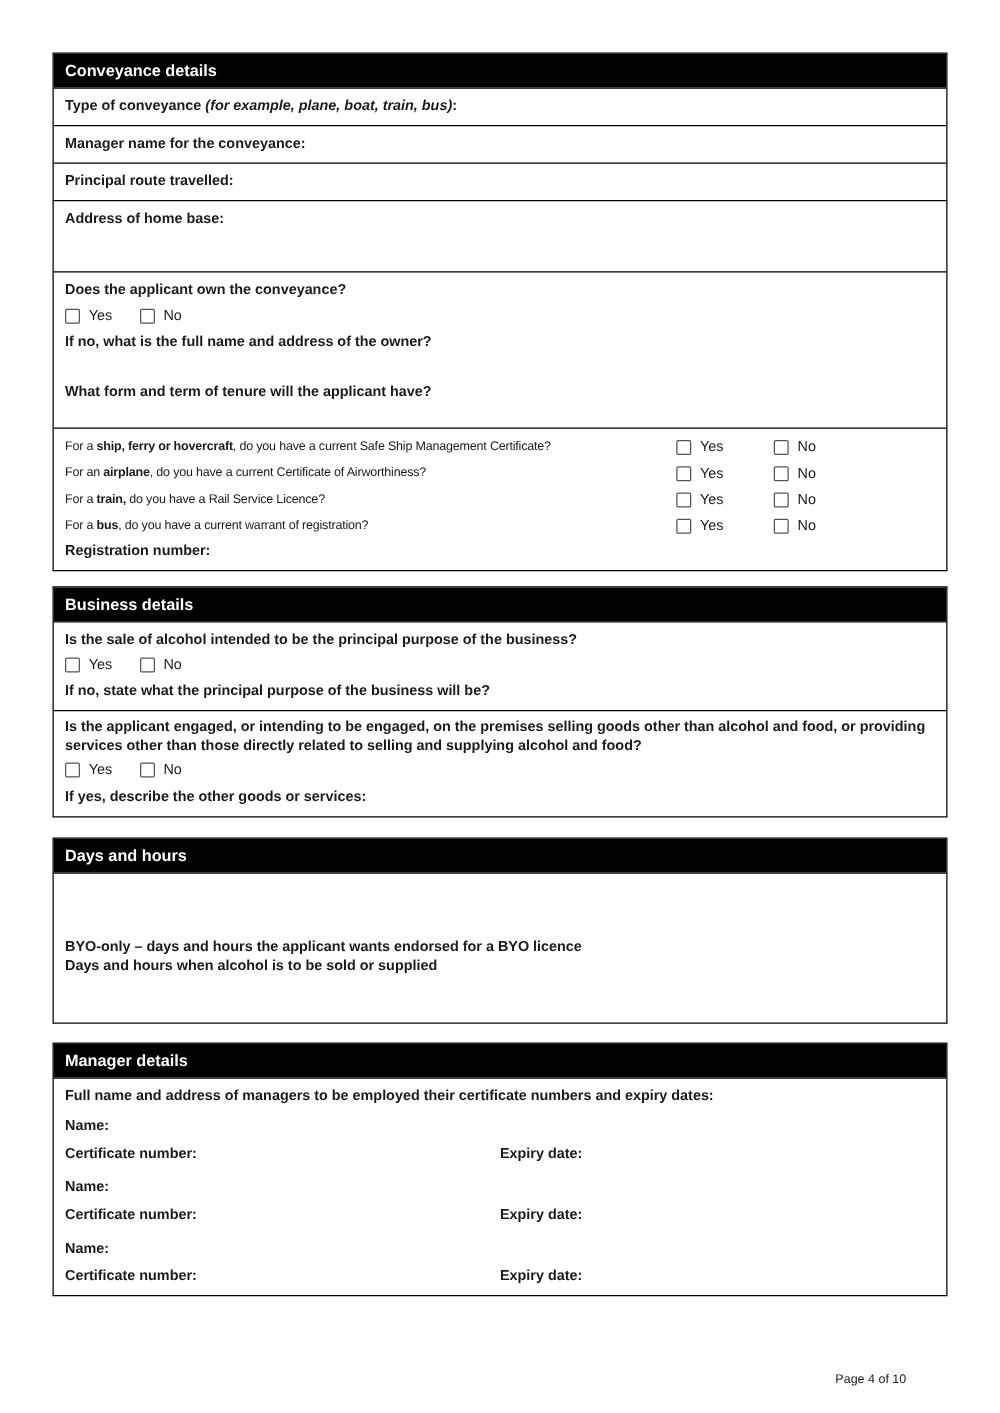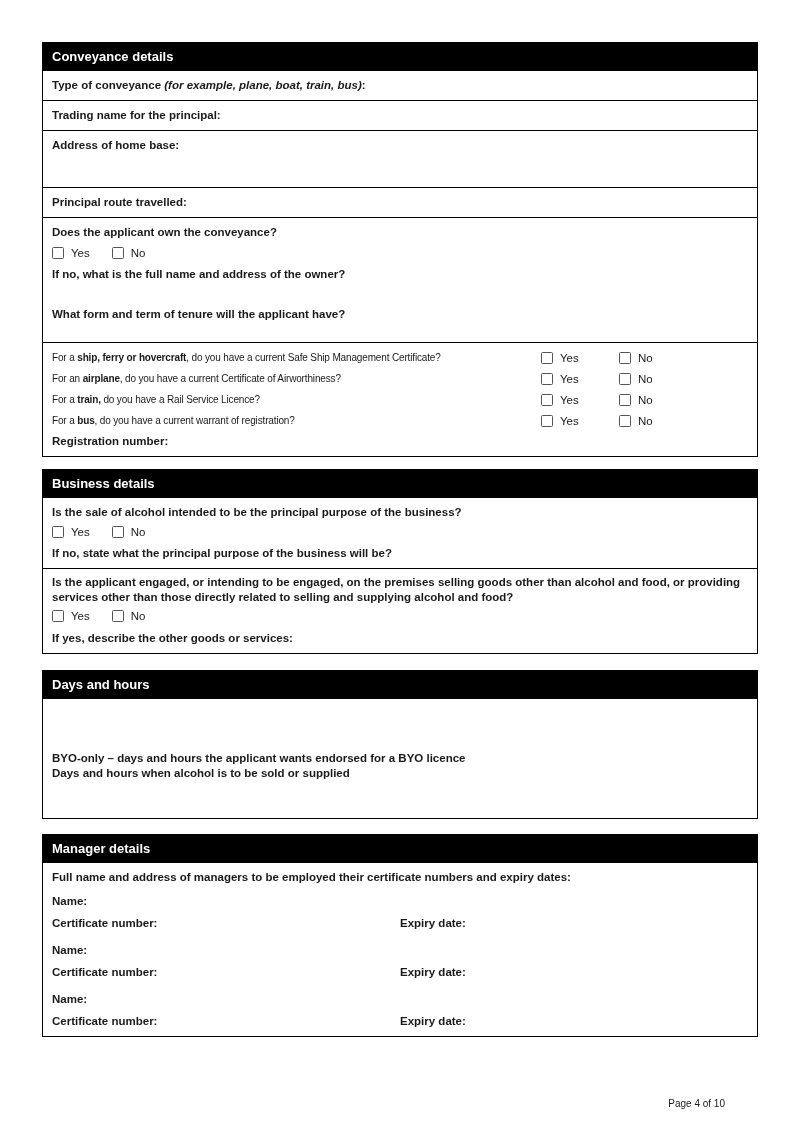--- a/index.html
+++ b/index.html
@@ -99,29 +99,29 @@
   <div class="content">
 
     <section class="box" id="sec-conveyance">
       <div class="bar">Conveyance details</div>
 
       <div class="row h29">
         <span class="line"><span>Type of conveyance </span><span class="italic">(for example, plane, boat, train, bus)</span><span>:</span></span>
       </div>
 
       <div class="row h29">
-        <span class="line">Trading name for the principal:</span>
+        <span class="line">Manager name for the conveyance:</span>
+      </div>
+
+      <div class="row h28">
+        <span class="line">Principal route travelled:</span>
       </div>
 
       <div class="row h58">
         <span class="line">Address of home base:</span>
-      </div>
-
-      <div class="row h28">
-        <span class="line">Principal route travelled:</span>
       </div>
 
       <div class="row h126">
         <div class="line">Does the applicant own the conveyance?</div>
         <div class="cb-line">
           <span class="cbg">
             <span class="cb"></span>
             <span>Yes</span>
           </span>
           <span class="cbg">

